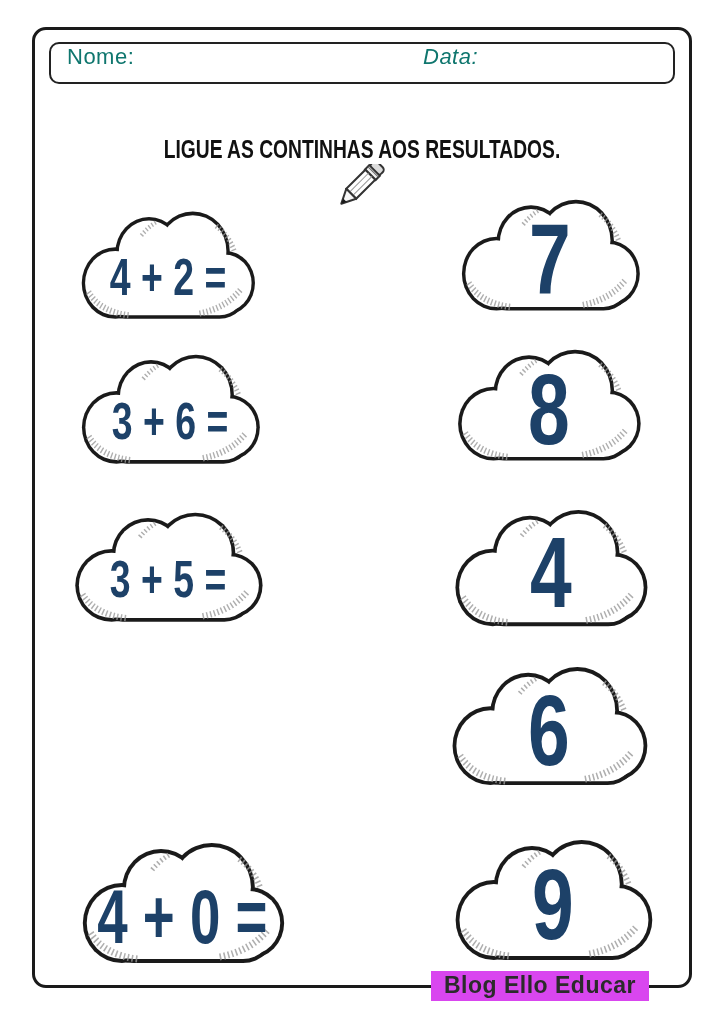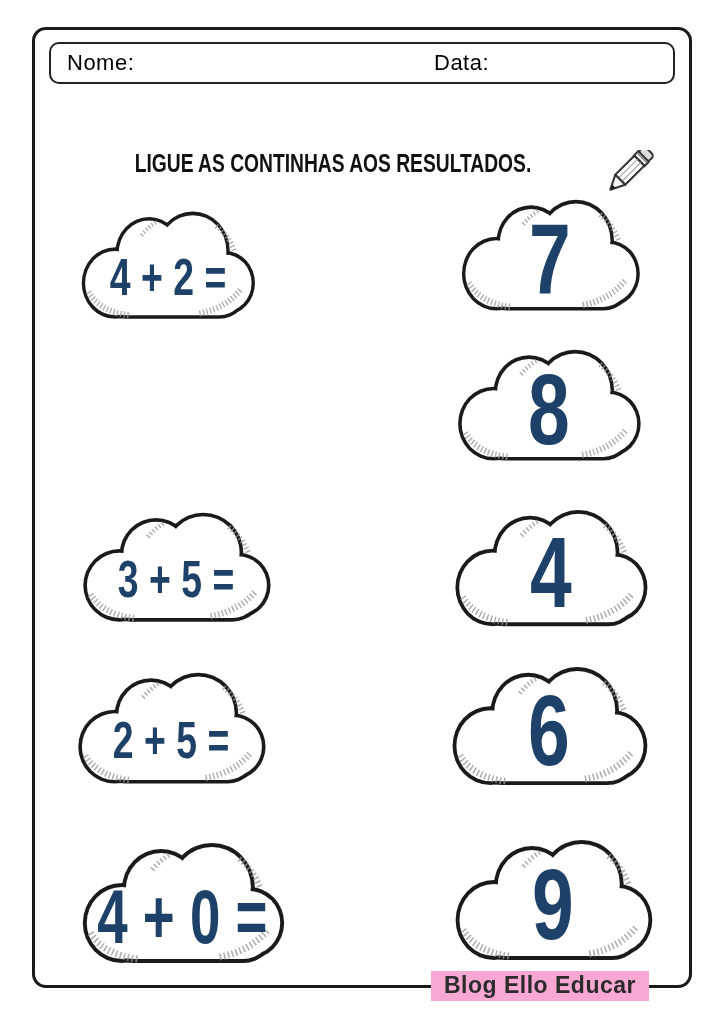--- a/index.html
+++ b/index.html
@@ -16,38 +16,38 @@
   .frame{
     position:absolute;left:32px;top:27px;
     width:660px;height:961px;
     border:3px solid var(--ink);
     border-radius:14px;
   }
   
   .namebox{
     position:absolute;left:14px;top:12px;right:14px;height:42px;
     border:2.5px solid #222;border-radius:10px;
-    display:flex;align-items:center;
-    font-size:22px;color:#000000;
+    display:flex;align-items:flex-start;
+    font-size:22px;color:#0f766e;
   }
   .namebox .label{margin-left:16px;letter-spacing:0.5px;}
-  .namebox .date-label{position:absolute;left:367px;}
+  .namebox .date-label{position:absolute;left:356px;font-style:italic;}
   .blank{display:inline-block;height:100%;flex:1;}
   
   .title-wrap{
     position:absolute;top:62px;left:0;width:100%;
     text-align:center;white-space:nowrap;
   }
   .title-wrap .condensed{
     display:inline-block;transform:scaleX(0.72);transform-origin:center;
     font-size:42px;font-weight:800;color:#111;letter-spacing:0px;line-height:1.2;
   }
   .instruction-wrap{
     position:absolute;top:120px;left:0;width:100%;height:56px;
-    display:flex;align-items:flex-start;justify-content:center;gap:2px;
+    display:flex;align-items:center;justify-content:center;gap:2px;flex-direction:column;
   }
   .instruction-wrap .condensed{
     display:inline-block;transform:scaleX(0.74);transform-origin:center;
     font-size:26px;font-weight:800;color:#111;white-space:nowrap;line-height:1;
   }
   .pencil{flex:0 0 auto;margin-left:-8px;}
   
   .cloud{position:absolute;}
   .cloud svg.shape{position:absolute;inset:0;width:100%;height:100%;}
   .cloud .val{
@@ -58,30 +58,30 @@
   .cloud .val span{display:inline-block;transform:scaleX(0.72);transform-origin:center;}
   .problem .val{padding-top:20px;font-size:52px;}
   .result  .val{padding-top:4px;font-size:100px;}
   .result  .val span{transform:scaleX(0.75);}
   .row5.problem .val{font-size:76px;padding-top:24px;}
   
   #cL1{left:40px;top:178px;width:185px;height:118px;}
   #cR1{left:420px;top:166px;width:190px;height:122px;}
   #cL2{left:40px;top:321px;width:190px;height:120px;}
   #cR2{left:416px;top:316px;width:195px;height:122px;}
-  #cL3{left:41px;top:479px;width:200px;height:120px;}
+  #cL3{left:33px;top:479px;width:200px;height:120px;}
   #cR3{left:413px;top:476px;width:205px;height:128px;}
   #cL4{left:36px;top:639px;width:200px;height:122px;}
   #cR4{left:410px;top:633px;width:208px;height:130px;}
   #cL5{left:40px;top:809px;width:215px;height:132px;}
   #cR5{left:413px;top:806px;width:210px;height:132px;}
   
   .footer{
     position:absolute;bottom:-16px;right:40px;
-    background:#f9a8d4;padding:0 13px;
+    background:#d946ef;padding:0 13px;
     font-size:23px;font-weight:800;color:#2b2b2b;
     letter-spacing:0.5px;line-height:1.3;
   }
   .defs-holder{position:absolute;width:0;height:0;overflow:hidden;}
 </style>
 </head>
 <body>
 
 <svg class="defs-holder" aria-hidden="true">
   <defs>
@@ -148,20 +148,28 @@
   </div>
   <div class="cloud result" id="cR1">
     <svg class="shape" viewBox="0 0 220 132" preserveAspectRatio="none">
         <use href="#cloud-shape"></use>
       </svg>
     <div class="val">
         <span>7</span>
       </div>
   </div>
 
+  <div class="cloud problem" id="cL2">
+    <svg class="shape" viewBox="0 0 220 132" preserveAspectRatio="none">
+        <use href="#cloud-shape"></use>
+      </svg>
+    <div class="val">
+        <span>3 + 6 =</span>
+      </div>
+  </div>
   <div class="cloud result" id="cR2">
     <svg class="shape" viewBox="0 0 220 132" preserveAspectRatio="none">
         <use href="#cloud-shape"></use>
       </svg>
     <div class="val">
         <span>8</span>
       </div>
   </div>
 
   <div class="cloud problem" id="cL3">
@@ -174,28 +182,20 @@
   </div>
   <div class="cloud result" id="cR3">
     <svg class="shape" viewBox="0 0 220 132" preserveAspectRatio="none">
         <use href="#cloud-shape"></use>
       </svg>
     <div class="val">
         <span>4</span>
       </div>
   </div>
 
-  <div class="cloud problem" id="cL4">
-    <svg class="shape" viewBox="0 0 220 132" preserveAspectRatio="none">
-        <use href="#cloud-shape"></use>
-      </svg>
-    <div class="val">
-        <span>2 + 5 =</span>
-      </div>
-  </div>
   <div class="cloud result" id="cR4">
     <svg class="shape" viewBox="0 0 220 132" preserveAspectRatio="none">
         <use href="#cloud-shape"></use>
       </svg>
     <div class="val">
         <span>6</span>
       </div>
   </div>
 
   <div class="cloud problem row5" id="cL5">

